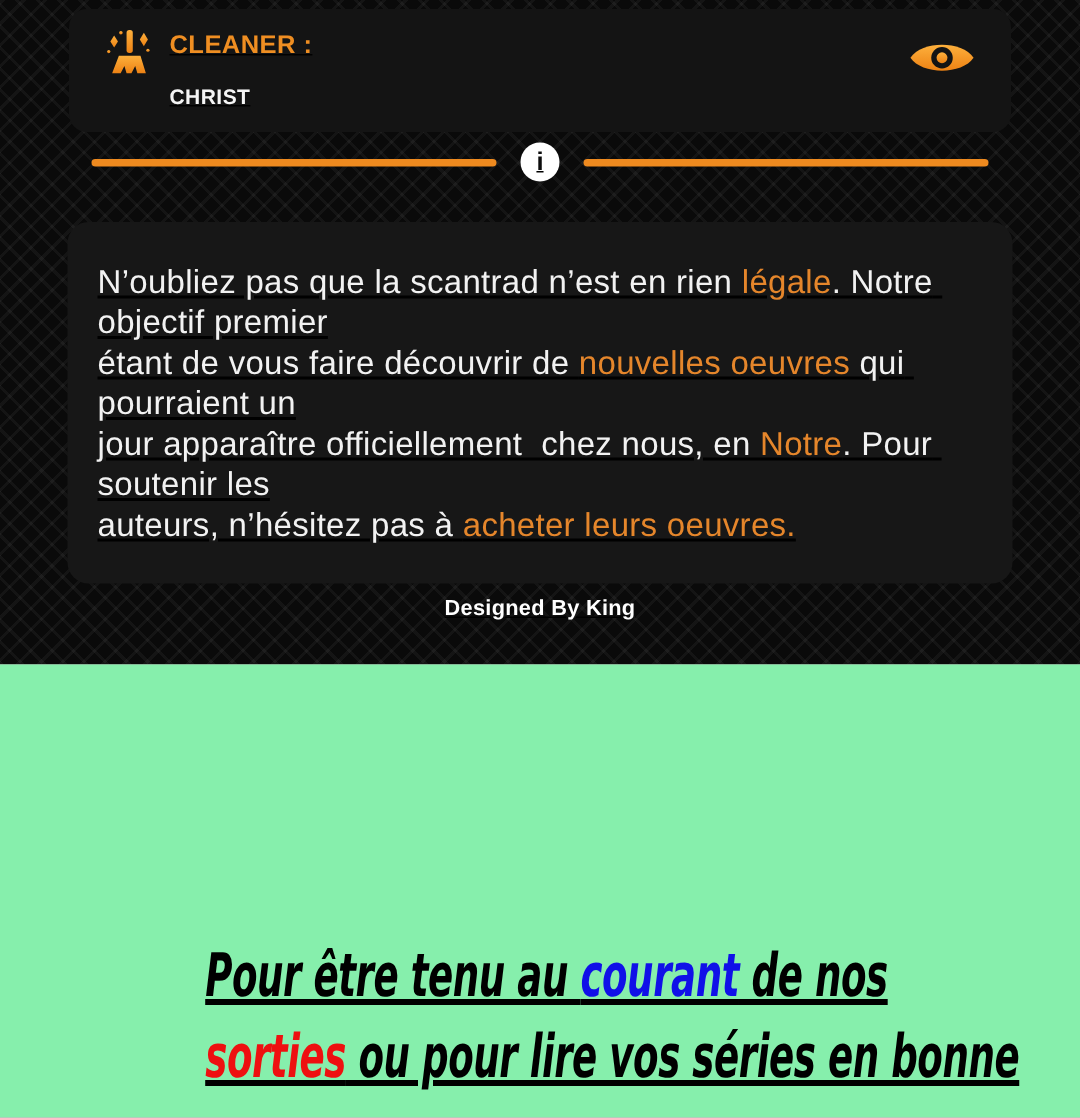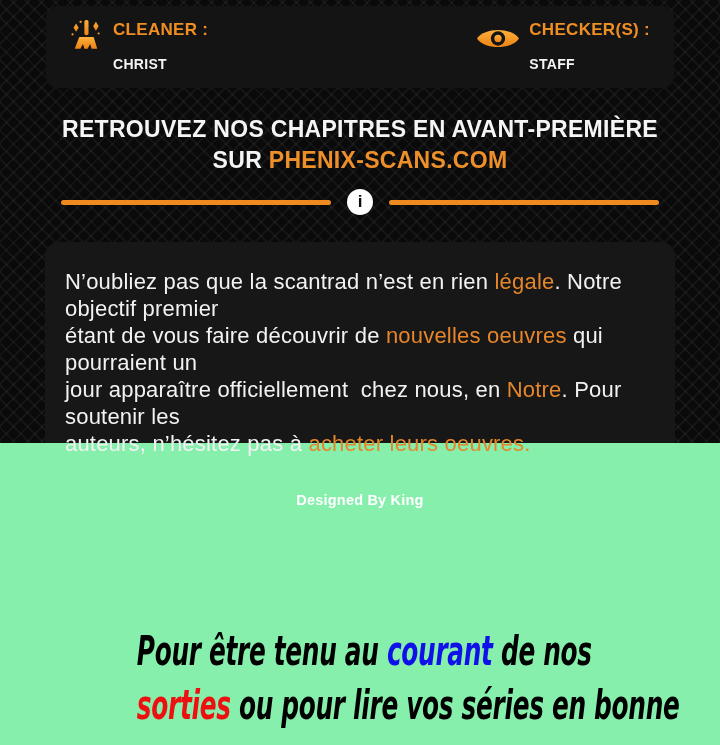--- a/index.html
+++ b/index.html
@@ -1,16 +1,16 @@
 <!DOCTYPE html>
 <html><head>
 <meta charset="utf-8">
 <style>
   html,body{margin:0;padding:0;background:#ffffff;}
-  .page{width:720px;height:745px;overflow:hidden;position:relative;font-family:"Liberation Sans",sans-serif;}
+  .page{width:720px;height:745px;overflow:hidden;position:relative;font-family:"Liberation Sans",sans-serif;text-decoration:underline;}
 
   
   .dark-section{
     height:443px;
     background-color:#0A0A0A;
     background-image:
       repeating-linear-gradient(45deg, rgba(255,255,255,0.045) 0 2px, transparent 2px 10px),
       repeating-linear-gradient(-45deg, rgba(255,255,255,0.045) 0 2px, transparent 2px 10px);
   }
 
@@ -109,33 +109,25 @@
       </div>
 
       <div class="credit-item">
         <span class="icon-eye">
           <svg viewBox="0 0 46 30">
             <path d="M1 15 C9 3 37 3 45 15 C37 27 9 27 1 15 Z" fill="url(#og)"></path>
             <circle cx="23" cy="15" r="7.5" fill="#141414"></circle>
             <circle cx="23" cy="15" r="3.8" fill="url(#og)"></circle>
           </svg>
         </span>
-        <span class="credit-texts">
-          <span class="c-label">CHECKER(S) :</span>
-          <span class="c-value">STAFF</span>
-        </span>
       </div>
 
 
     </div>
 
-    <h1 class="promo-title">
-      <span class="promo-line">RETROUVEZ NOS CHAPITRES EN AVANT-PREMIÈRE</span>
-      <span class="promo-line"><span>SUR </span><span class="site-link">PHENIX-SCANS.COM</span></span>
-    </h1>
 
     <div class="divider">
       <span class="d-line"></span>
       <span class="info-icon">
           <span>i</span>
         </span>
       <span class="d-line"></span>
     </div>
 
     <div class="disclaimer-box">

